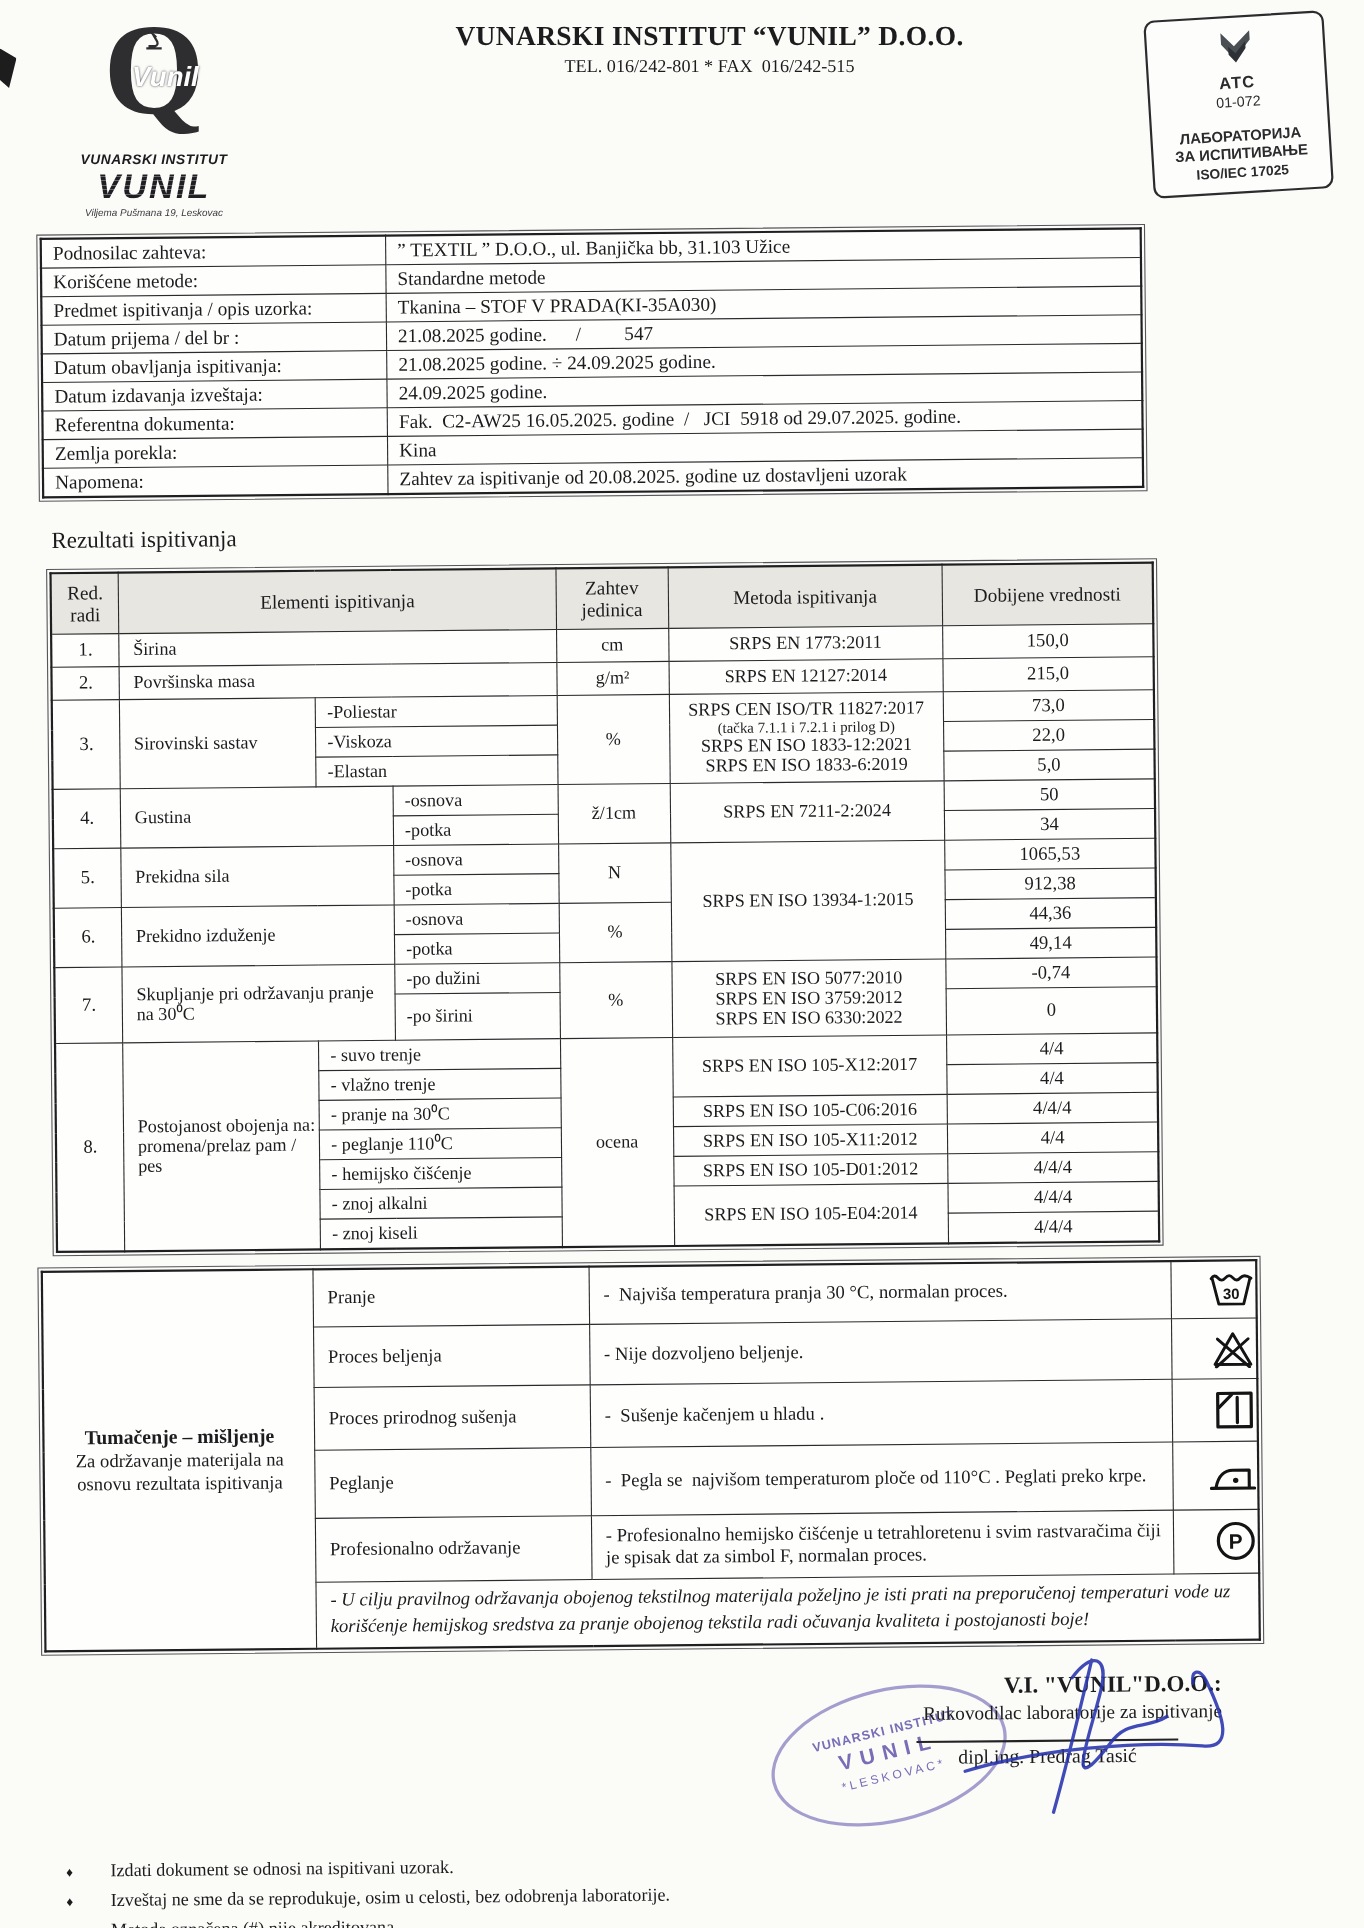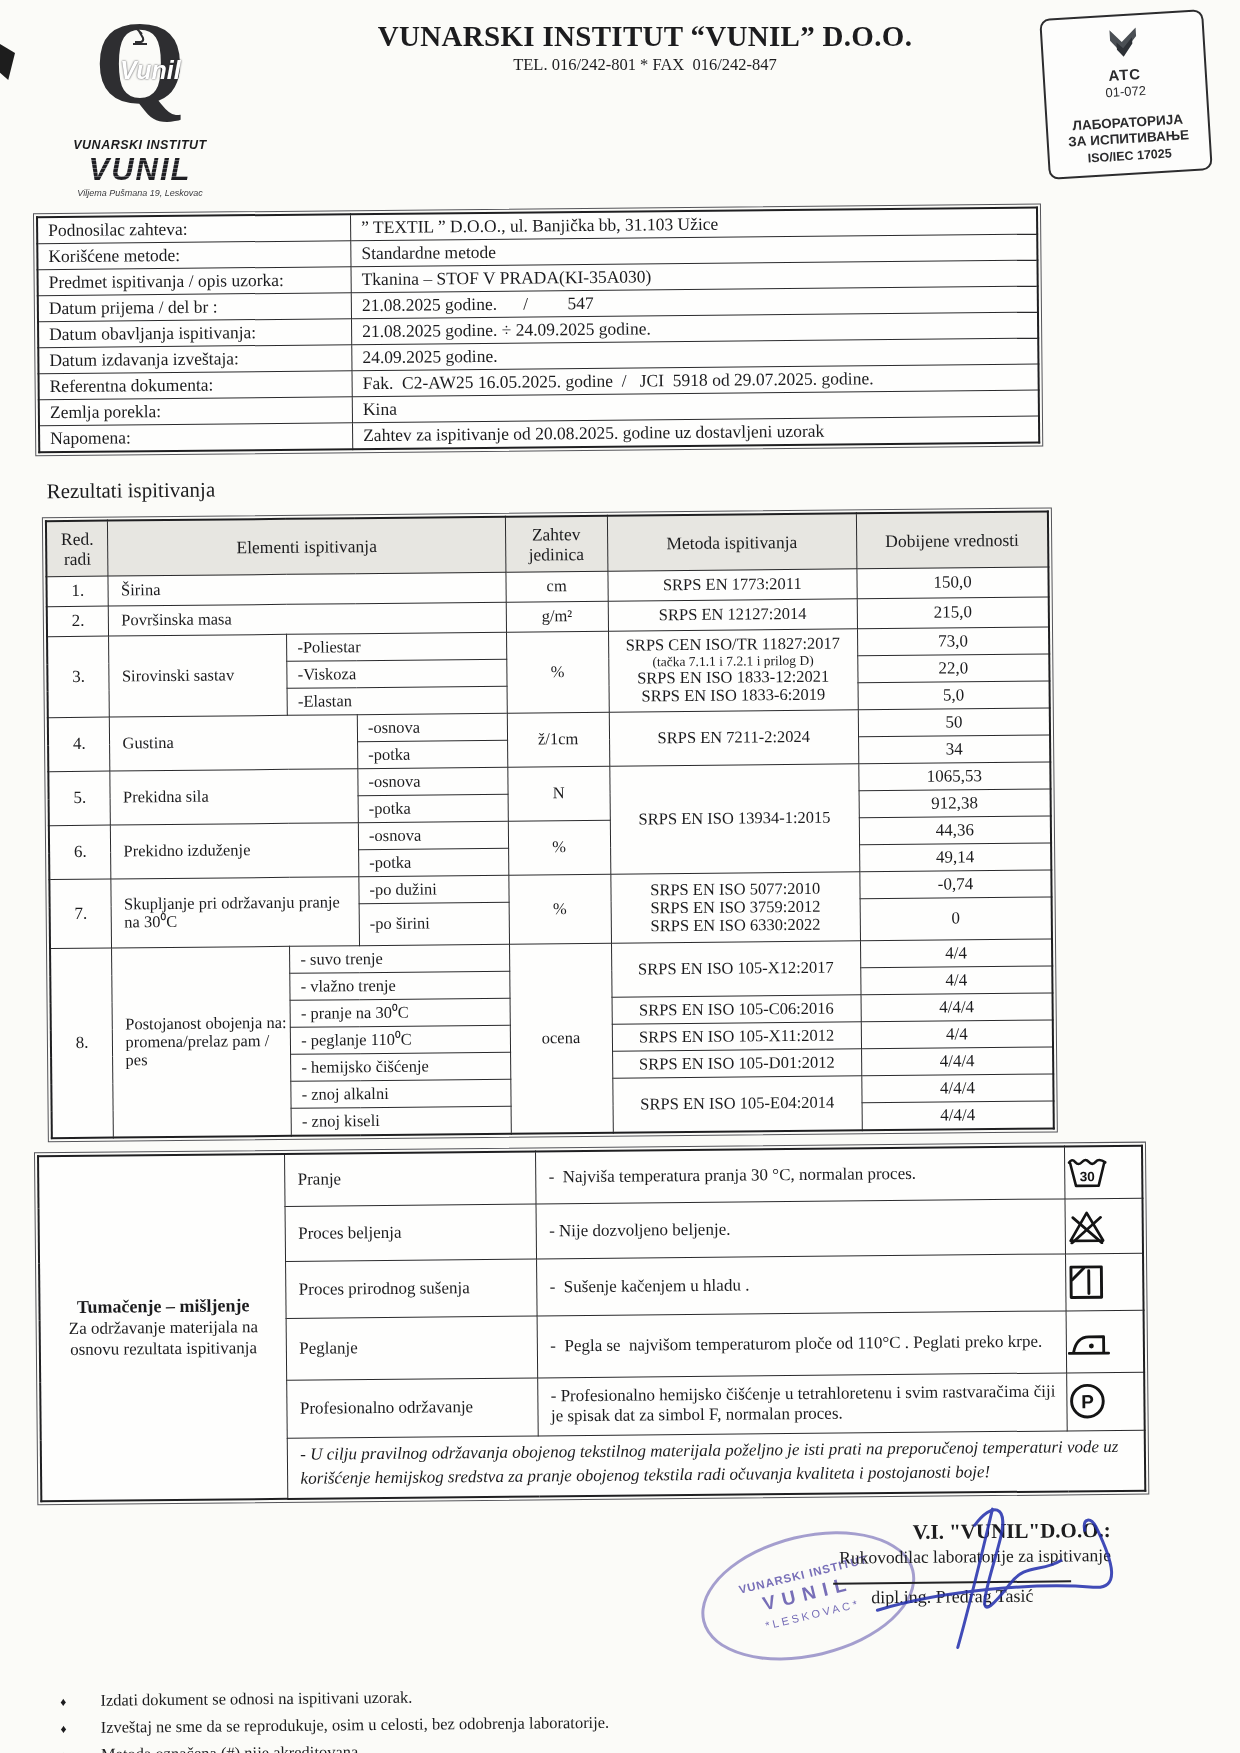--- a/index.html
+++ b/index.html
@@ -21,21 +21,21 @@
   .q-glyph { font-size:118px; line-height:100px; font-weight:bold; color:#2e2e31; font-family:"Liberation Serif",serif; }
   .q-script { position:absolute; left:86px; top:42px; color:#fff; font-style:italic; font-size:25px; font-weight:bold;
     font-family:"Liberation Sans",sans-serif; text-shadow:0 0 2px #2e2e31; }
   .q-scope { position:absolute; left:96px; top:12px; width:22px; height:20px; }
   .logo-line1 { font-family:"Liberation Sans",sans-serif; font-size:12.5px; font-weight:bold; font-style:italic; letter-spacing:.5px; margin-top:6px; }
   .logo-name { font-family:"Liberation Sans",sans-serif; font-size:31px; font-weight:bold; font-style:italic; letter-spacing:2px; color:#27272b;
     background-image:repeating-linear-gradient(0deg,#1f1f23 0 3px,#6a6a6e 3px 4px);
     -webkit-background-clip:text; background-clip:text; -webkit-text-fill-color:transparent; }
   .logo-addr { font-family:"Liberation Sans",sans-serif; font-size:9px; font-style:italic; color:#3a3a3e;text-align:center; }
   .center-col { flex:1; text-align:center; padding-top:6px; }
-  .t-institute { font-size:29px; font-weight:bold; letter-spacing:.3px; }
+  .t-institute { font-size:25px; font-weight:bold; letter-spacing:.3px; }
   .t-lab { font-size:17px; font-weight:bold; margin-top:3px; letter-spacing:.3px; }
   .t-addr, .t-phone { font-size:16.5px; margin-top:2px; }
   .t-report { font-size:23px; font-weight:bold; font-style:italic; margin-top:34px; }
   .t-repnum { border-bottom:2.5px solid #1c1c1e; padding:0 16px 1px 16px; }
   .cert-col { width:168px; }
   .cert-box { width:148px; border:2.5px solid #2c2c2e; border-radius:10px; transform:rotate(-3.5deg);
     padding:12px 6px 10px 6px; text-align:center; font-family:"Liberation Sans",sans-serif; color:#2b2b2d; background:#fdfdfc; }
   .cert-ats { font-size:15px; font-weight:bold; letter-spacing:1px; margin-top:4px; }
   .cert-num { font-size:13px; margin-top:1px; }
   .cert-lab { font-size:13.5px; font-weight:bold; margin-top:16px; line-height:1.2; }
@@ -69,21 +69,21 @@
   .res .tall td { height:27px; }
 
   
   .care { margin:16px 0 0 28px; width:1106px; border:2px solid #1f1f21; outline:1px solid #55555a; outline-offset:2px; background:#fefefd; }
   .care td { font-size:17px; }
   .care .ct { text-align:center; padding:4px 10px; }
   .care .ct-t { font-weight:bold; font-size:18px; }
   .care .ct-s { font-size:17px; line-height:1.25; }
   .care .cp { padding-left:12px; }
   .care .cd { padding:3px 6px 3px 12px; }
-  .care .ci { text-align:left; width:74px; }
+  .care .ci { text-align:right; width:74px; }
   .care .cnote { font-style:italic; font-size:17px; padding:4px 10px 6px 12px; line-height:1.45; }
   .care svg { vertical-align:middle; }
   .icon-stroke { stroke:#141414; fill:none; stroke-width:2.3; stroke-linecap:round; stroke-linejoin:round; }
 
   
   .sig-area { position:relative; height:168px; margin-top:14px; }
   .sig-text { position:absolute; right:142px; top:12px; text-align:right; z-index:3; }
   .sig-company { font-size:21px; font-weight:bold; }
   .sig-role { font-size:17.5px; margin-top:2px; }
   .sig-inner { display:inline-block; text-align:center; margin-right:40px; }
@@ -115,21 +115,21 @@
         <path d="M6,2 L12,8 M9,5 L13,12 Q14,15 11,16 L5,16 M3,18 L17,18" stroke="#2e2e31" stroke-width="2" fill="none"></path>
       </svg>
       <span class="q-script">Vunil</span>
     </div>
     <div class="logo-line1">VUNARSKI INSTITUT</div>
     <div class="logo-name">VUNIL</div>
     <div class="logo-addr">Viljema Pušmana 19, Leskovac</div>
   </div>
   <div class="center-col">
     <div class="t-institute">VUNARSKI INSTITUT “VUNIL” D.O.O.</div>
-    <div class="t-phone pre">TEL. 016/242-801 * FAX  016/242-847</div>
+    <div class="t-phone pre">TEL. 016/242-801 * FAX  016/242-515</div>
   </div>
   <div class="cert-col">
     <div class="cert-box">
       <svg width="42" height="30" viewBox="0 0 40 28">
         <path d="M8,1 L19,13 L33,0 L33,8 L19,24 L8,11 Z" fill="#4a4f54"></path>
         <path d="M14,13 L20,19 L29,9 L29,15 L20,27 L14,20 Z" fill="#2d3136"></path>
       </svg>
       <div class="cert-ats">ATC</div>
       <div class="cert-num">01-072</div>
       <div class="cert-lab">

